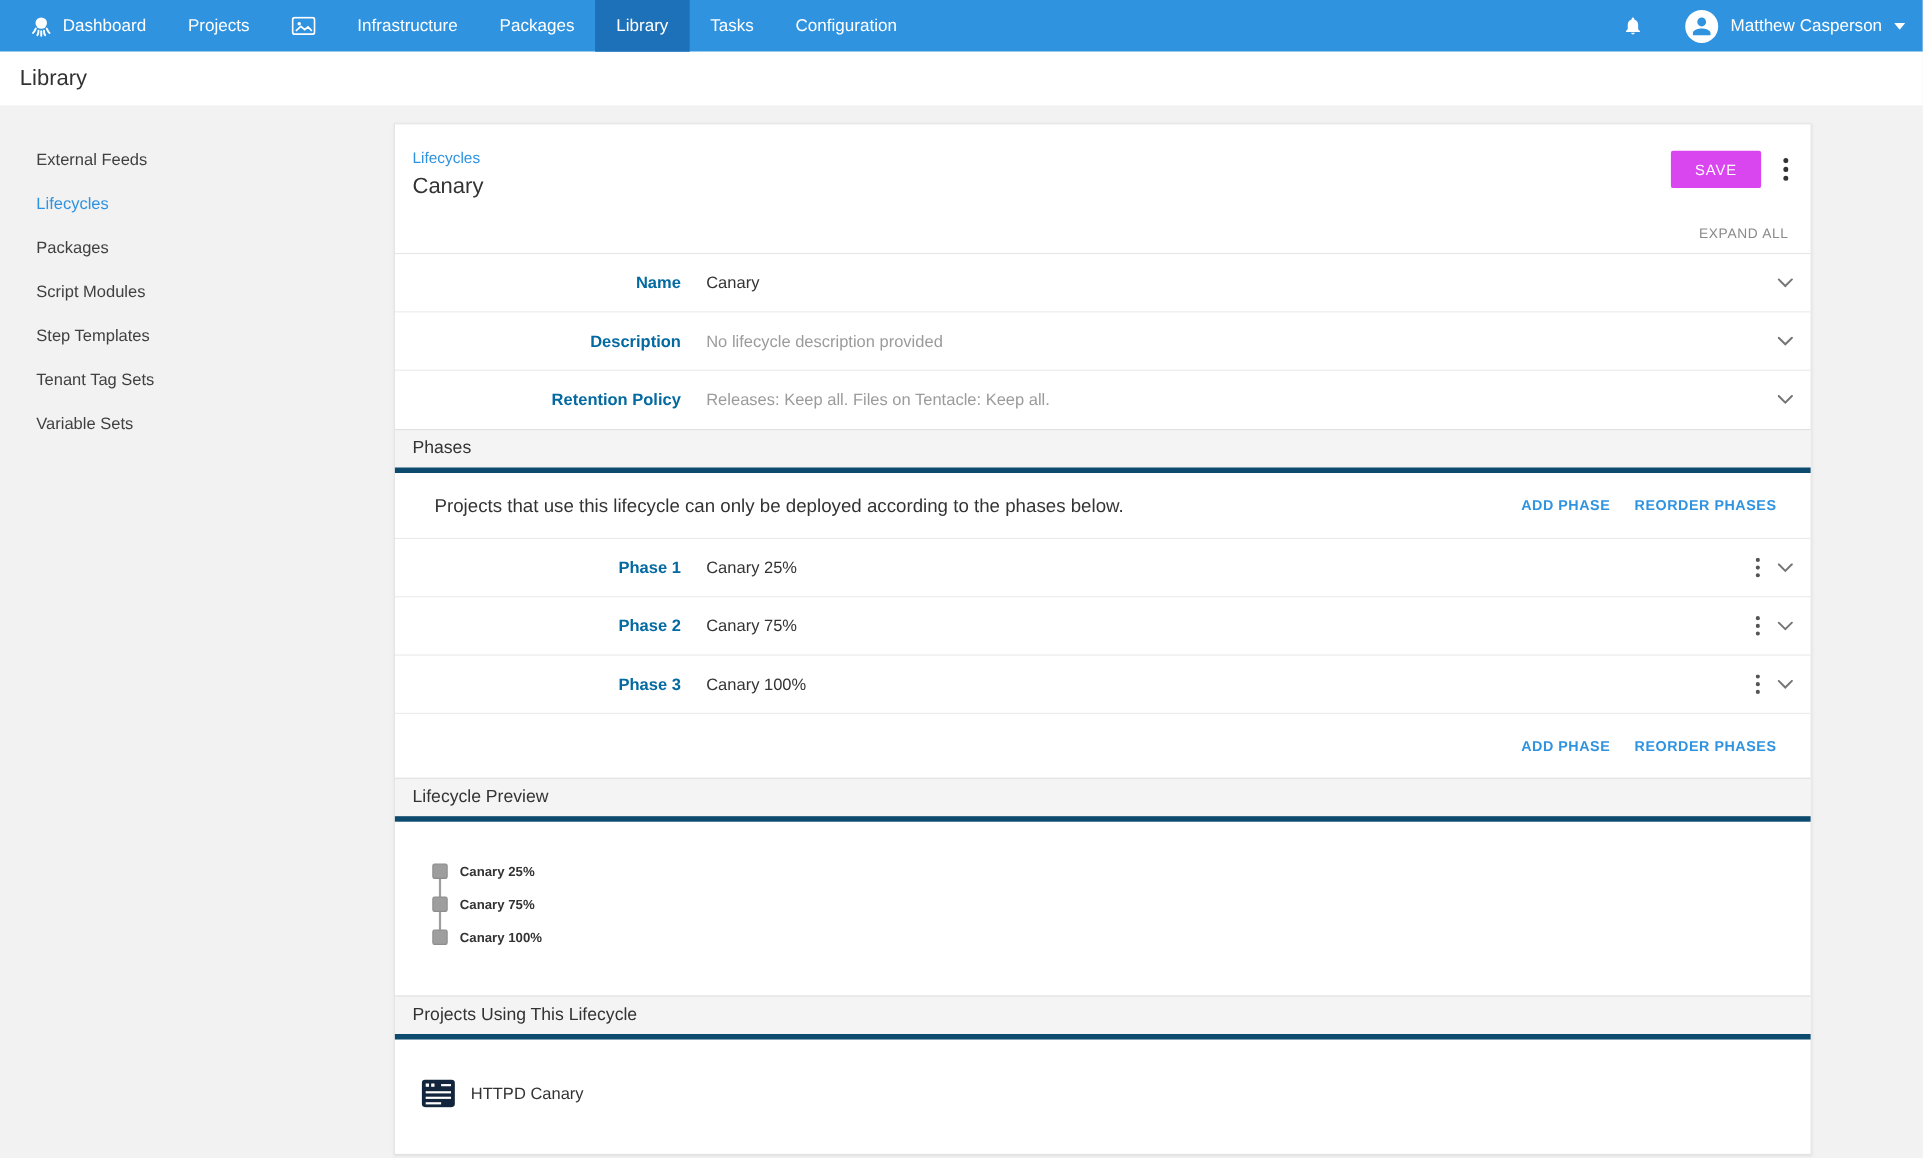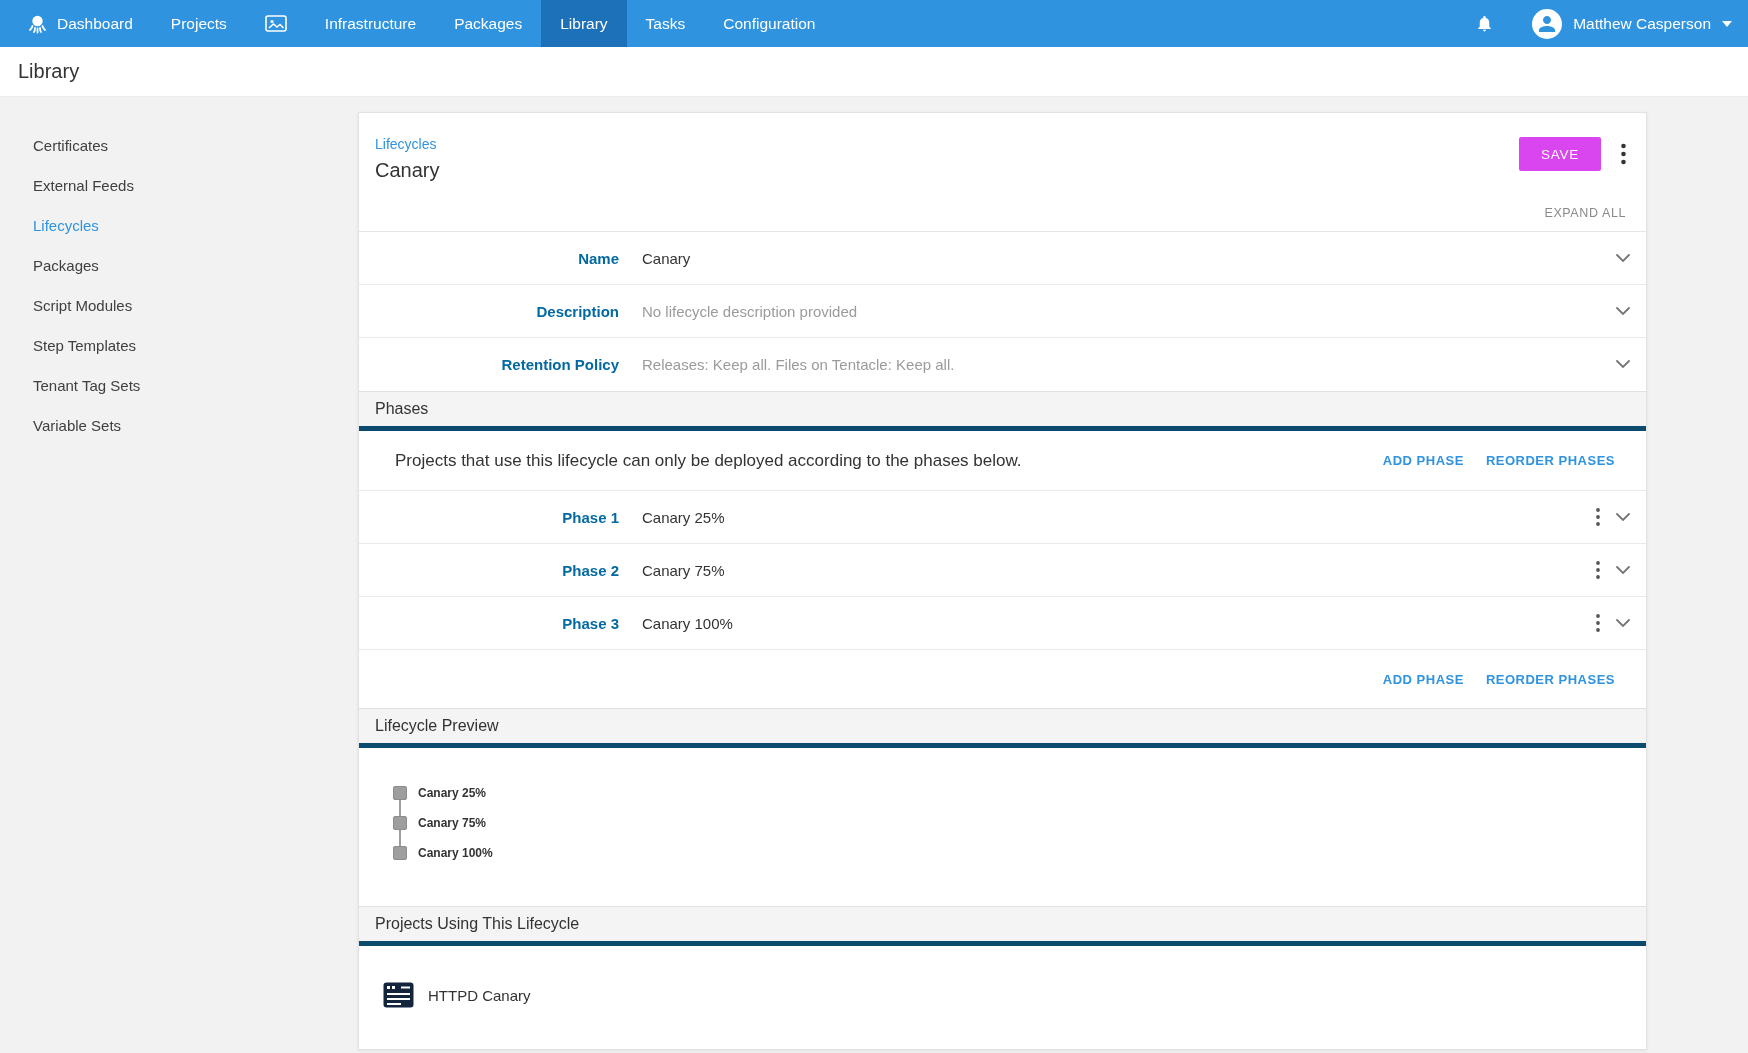--- a/index.html
+++ b/index.html
@@ -156,23 +156,20 @@
 </nav>
 
 <div class="title-bar">
   <span class="page-title">Library</span>
 </div>
 
 <div class="page-body">
 
   <div class="sidebar">
     <div class="sidebar-item">
-        <span>Certificates</span>
-      </div>
-    <div class="sidebar-item">
         <span>External Feeds</span>
       </div>
     <div class="sidebar-item active">
         <span>Lifecycles</span>
       </div>
     <div class="sidebar-item">
         <span>Packages</span>
       </div>
     <div class="sidebar-item">
         <span>Script Modules</span>

